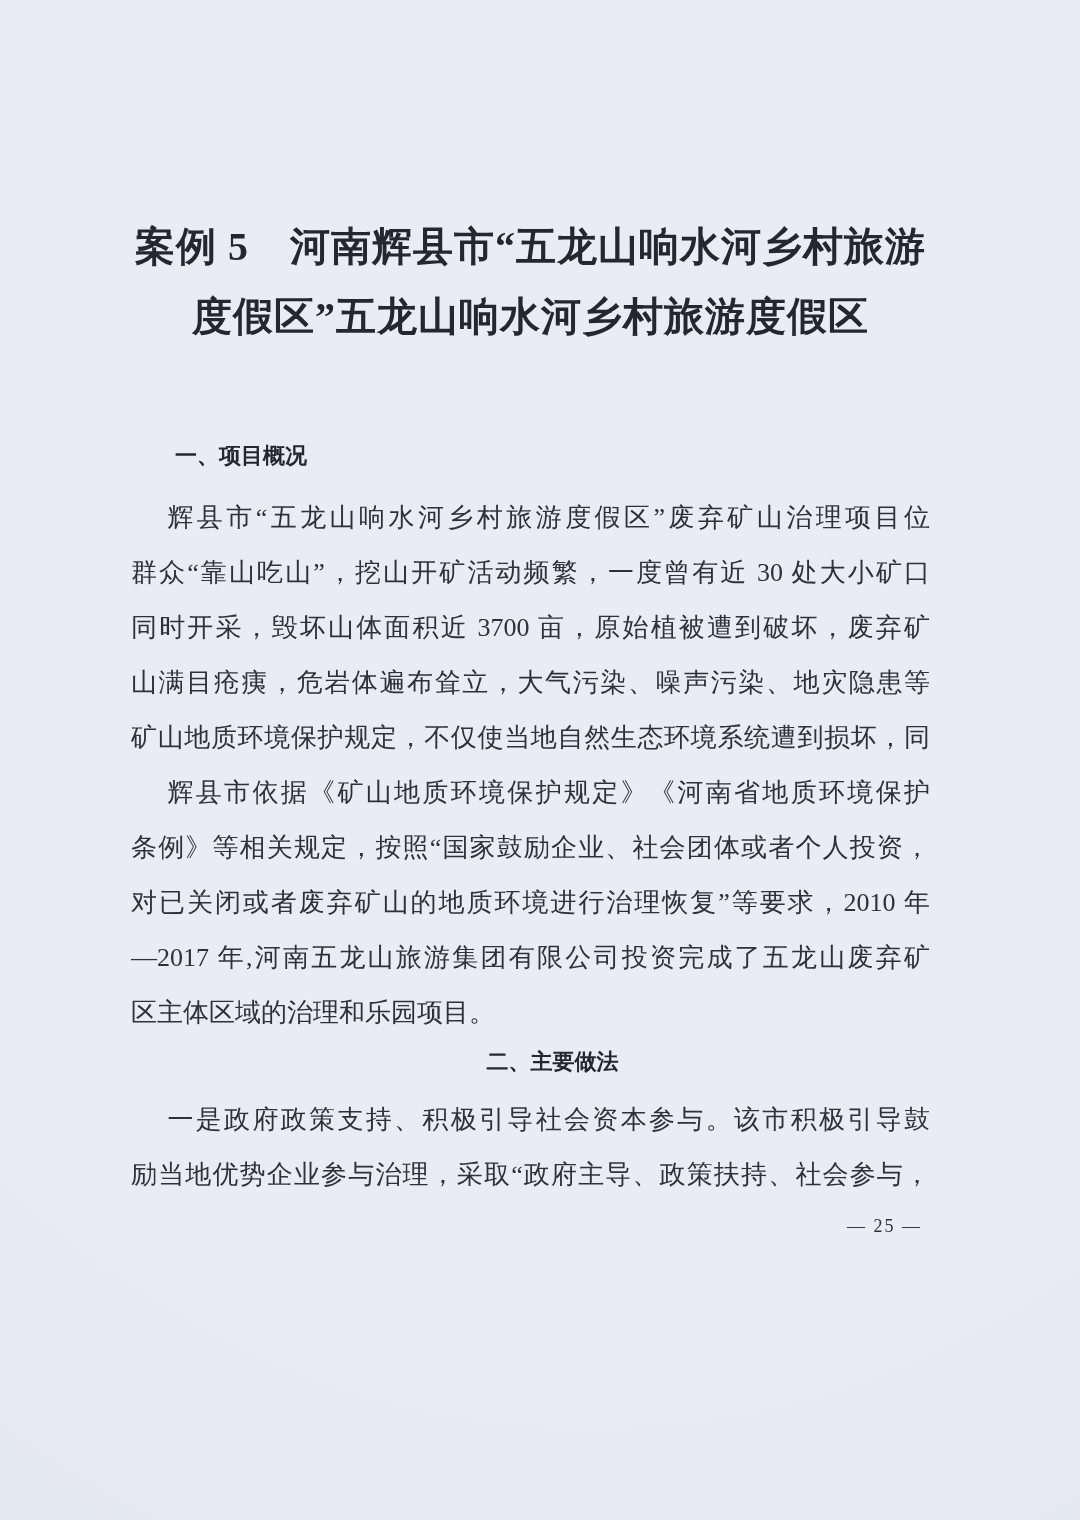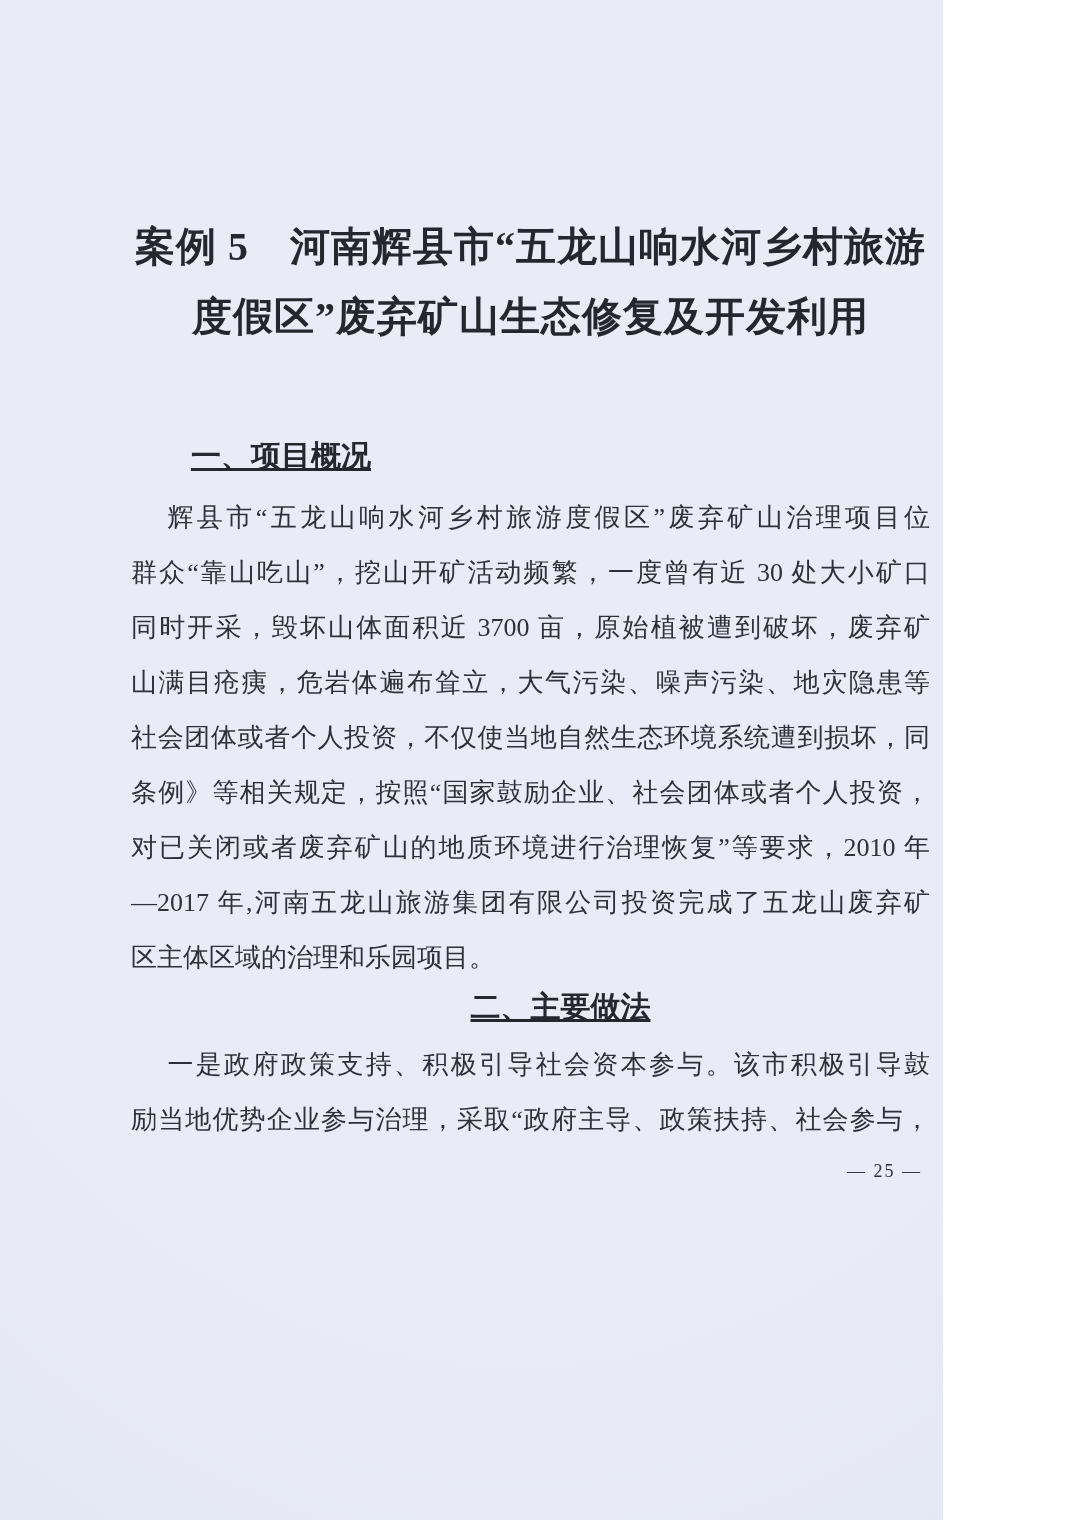--- a/index.html
+++ b/index.html
@@ -9,21 +9,21 @@
     --heading-color: #26272e;
   }
   * { margin: 0; padding: 0; box-sizing: border-box; }
   html, body { width: 1080px; }
   body {
     font-family: "Liberation Serif", "DejaVu Serif", serif;
     color: var(--text-color);
   }
   .page {
     position: relative;
-    width: 943px;
+    width: 1080px;
     height: 1520px;
     overflow: hidden;
     background:
       radial-gradient(ellipse 120% 90% at 55% 35%,
         var(--page-background) 0%,
         var(--page-background) 55%,
         var(--page-background-edge) 100%);
   }
   .content {
     position: absolute;
@@ -35,26 +35,25 @@
     margin-top: 212px;
     font-size: 40px;
     font-weight: bold;
     line-height: 70px;
     text-align: center;
     letter-spacing: 1px;
     color: var(--heading-color);
   }
   .sec-heading {
     font-family: "Liberation Sans", "DejaVu Sans", sans-serif;
-    font-size: 30px;
+    font-size: 22px;
     font-weight: bold;
     line-height: 44px;
     text-indent: 2em;
     color: var(--heading-color);
-    text-decoration: underline;
   }
   .sec-heading.first { margin-top: 82px; }
   .sec-heading.second { margin-top: 0; text-align: center; }
   .para-block { margin-top: 12px; }
   .para-block.second { margin-top: 8px; }
   .line {
     font-size: 26px;
     line-height: 55px;
     text-align: justify;
     text-align-last: justify;
@@ -73,31 +72,32 @@
   }
 </style>
 </head>
 <body>
 
 <div class="page">
   <div class="content">
 
     <div class="doc-title">
       <div>案例 5　河南辉县市“五龙山响水河乡村旅游</div>
-      <div>度假区”废弃矿山生态修复及开发利用</div>
+      <div>度假区”五龙山响水河乡村旅游度假区</div>
     </div>
 
     <div class="sec-heading first">一、项目概况</div>
 
     <div class="para-block">
       <div class="line indent">辉县市“五龙山响水河乡村旅游度假区”废弃矿山治理项目位</div>
       <div class="line">群众“靠山吃山”，挖山开矿活动频繁，一度曾有近 30 处大小矿口</div>
       <div class="line">同时开采，毁坏山体面积近 3700 亩，原始植被遭到破坏，废弃矿</div>
       <div class="line">山满目疮痍，危岩体遍布耸立，大气污染、噪声污染、地灾隐患等</div>
-      <div class="line">社会团体或者个人投资，不仅使当地自然生态环境系统遭到损坏，同</div>
+      <div class="line">矿山地质环境保护规定，不仅使当地自然生态环境系统遭到损坏，同</div>
+      <div class="line indent">辉县市依据《矿山地质环境保护规定》《河南省地质环境保护</div>
       <div class="line">条例》等相关规定，按照“国家鼓励企业、社会团体或者个人投资，</div>
       <div class="line">对已关闭或者废弃矿山的地质环境进行治理恢复”等要求，2010 年</div>
       <div class="line">—2017 年,河南五龙山旅游集团有限公司投资完成了五龙山废弃矿</div>
       <div class="line end">区主体区域的治理和乐园项目。</div>
     </div>
 
     <div class="sec-heading second">二、主要做法</div>
 
     <div class="para-block second">
       <div class="line indent">一是政府政策支持、积极引导社会资本参与。该市积极引导鼓</div>

